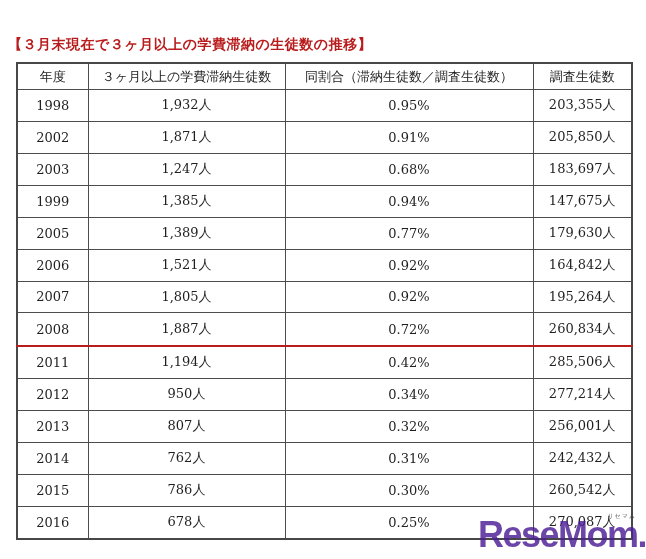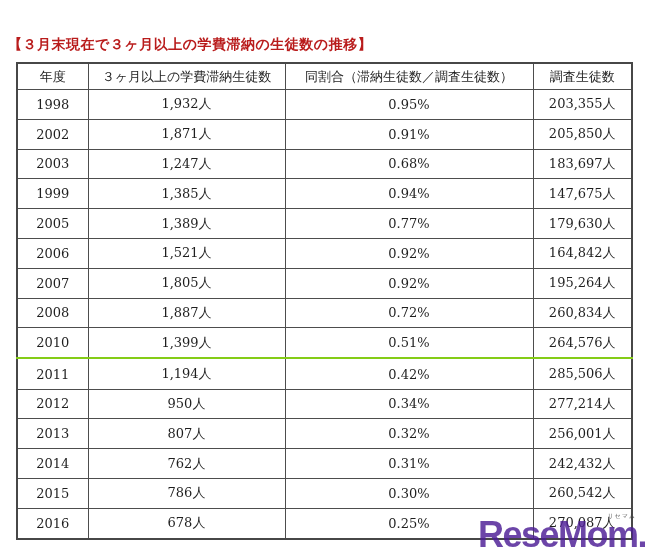--- a/index.html
+++ b/index.html
@@ -53,21 +53,21 @@
     font-weight: normal;
     color: #1f1f1f;
     padding: 0;
     overflow: hidden;
     white-space: nowrap;
   }
   table.data-table th {
     height: 25px;
   }
   tr.section-break td {
-    border-top: 2px solid #84cc16;
+    border-top: 2px solid #b91c1c;
   }
   .watermark {
     position: absolute;
     right: 0px;
     bottom: 6px;
     z-index: 5;
     opacity: 0.82;
   }
   .wm-logo {
     font-family: "Liberation Sans", "DejaVu Sans", sans-serif;
@@ -151,26 +151,20 @@
           <td>1,805人</td>
           <td>0.92%</td>
           <td>195,264人</td>
         </tr>
         <tr>
           <td>2008</td>
           <td>1,887人</td>
           <td>0.72%</td>
           <td>260,834人</td>
         </tr>
-        <tr>
-          <td>2010</td>
-          <td>1,399人</td>
-          <td>0.51%</td>
-          <td>264,576人</td>
-        </tr>
         <tr class="section-break">
           <td>2011</td>
           <td>1,194人</td>
           <td>0.42%</td>
           <td>285,506人</td>
         </tr>
         <tr>
           <td>2012</td>
           <td>950人</td>
           <td>0.34%</td>

